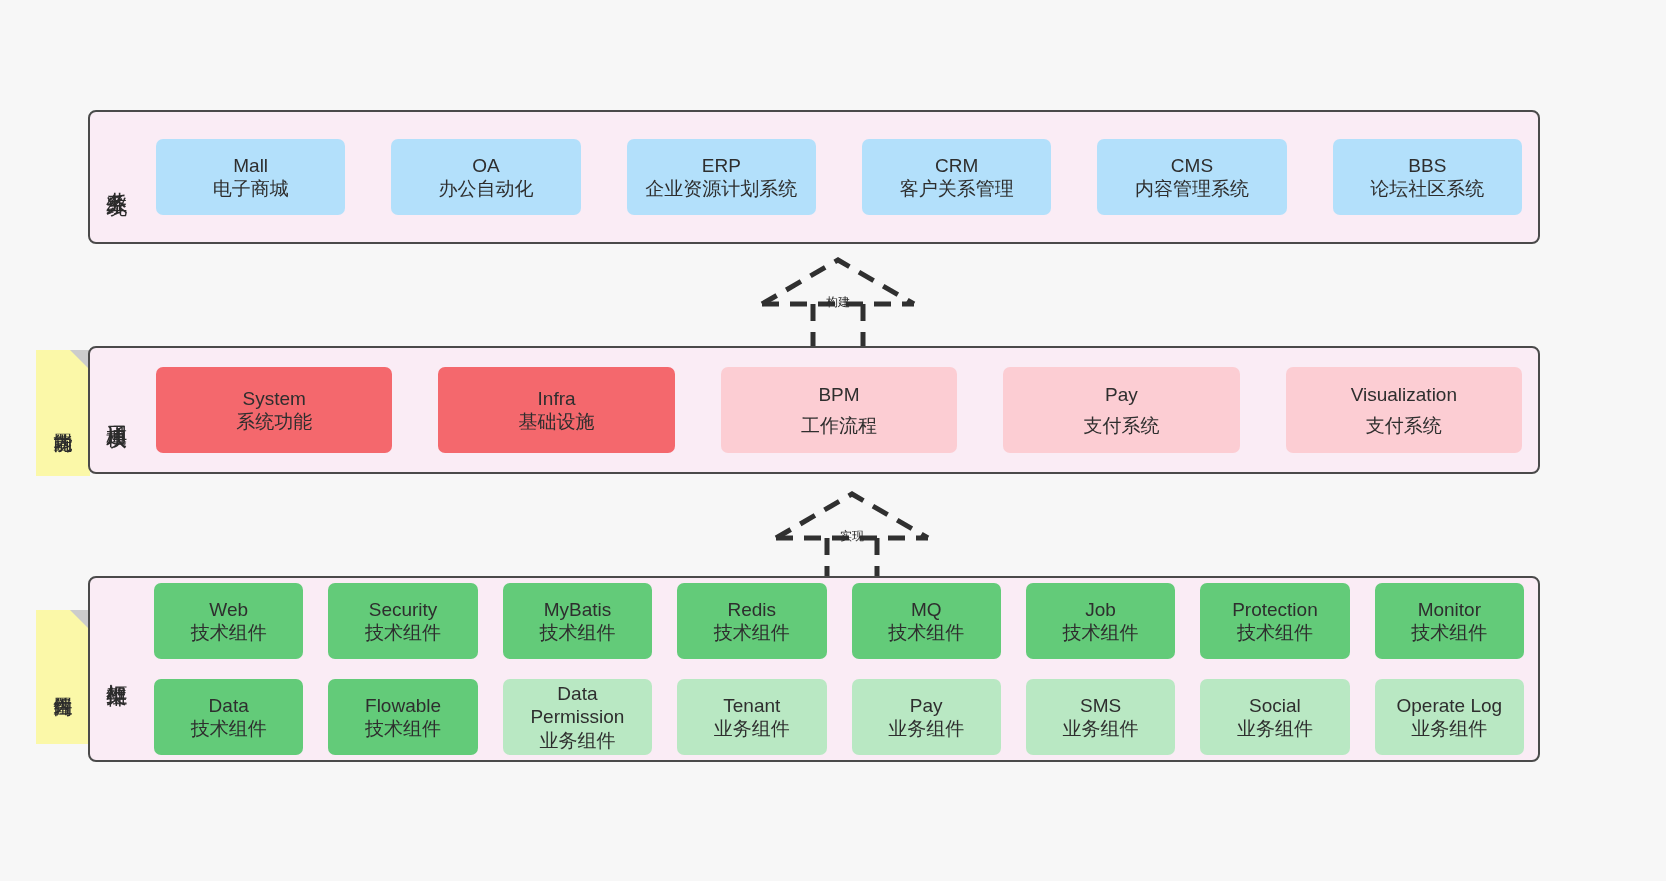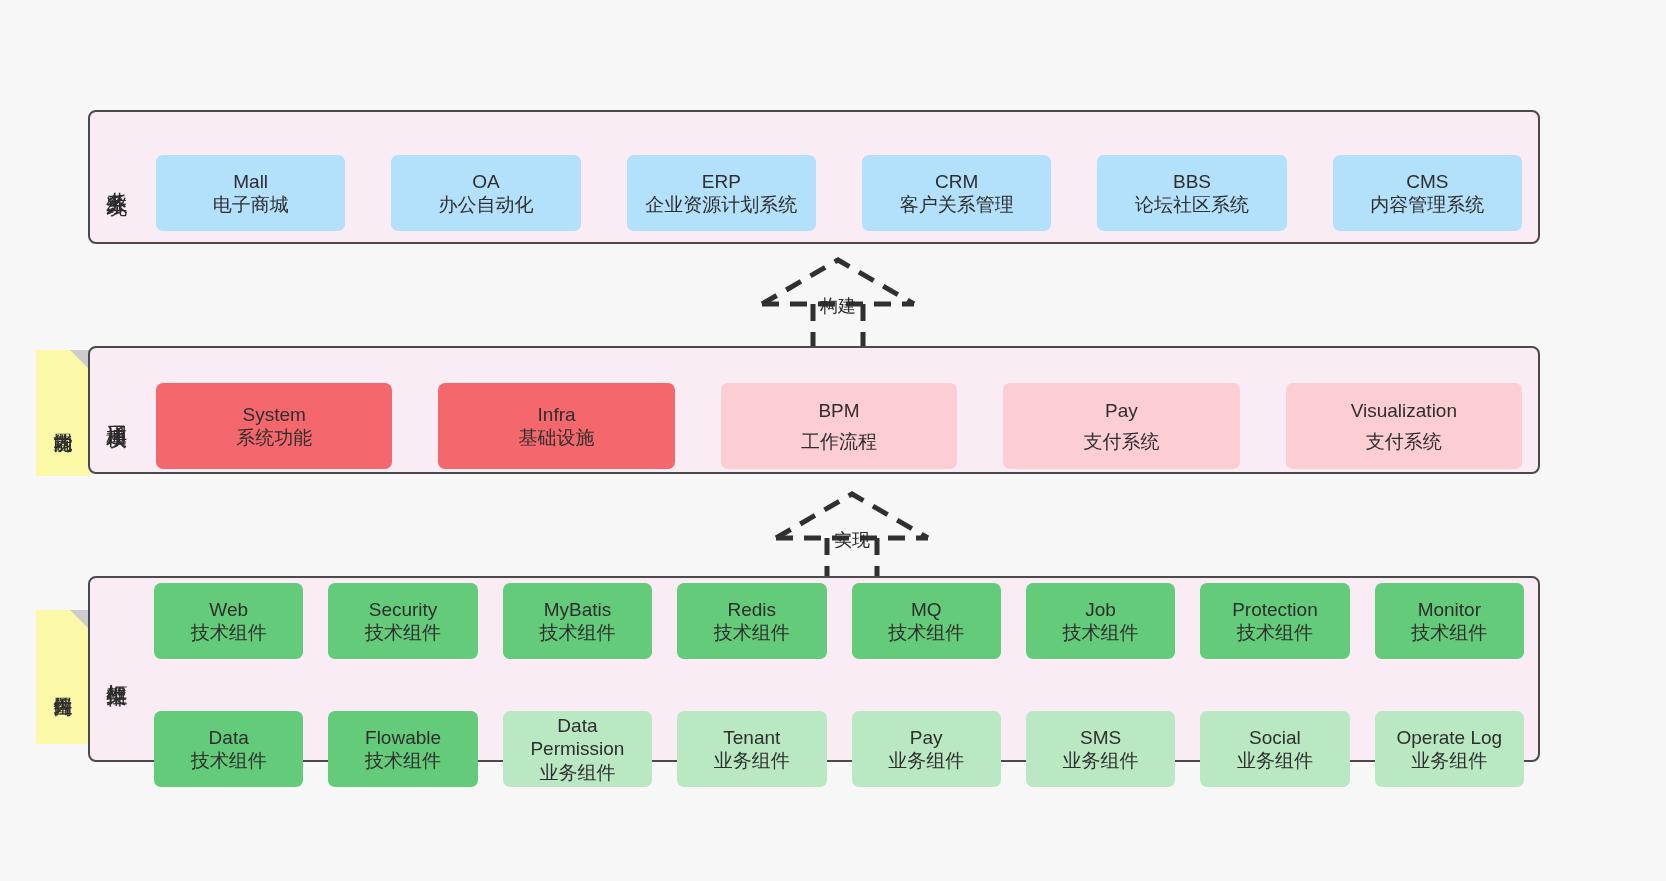--- a/index.html
+++ b/index.html
@@ -63,21 +63,20 @@
     display: flex;
     flex-direction: column;
     align-items: center;
     justify-content: center;
     text-align: center;
     font-size: 19px;
     line-height: 1.22;
     color: #2e2e2e;
     padding: 4px 10px;
     box-sizing: border-box;
-    margin-top: 32px;
   }
   .node .n-name { white-space: nowrap; }
   .node .n-desc { white-space: nowrap; }
   .node.wrap .n-name { white-space: normal; }
 
   .node.blue      { background: #b3e0fb; height: 76px; }
   .node.red       { background: #f4686d; height: 86px; }
   .node.pink      { background: #fccdd3; height: 86px; gap: 8px; }
   .node.green     { background: #63cb79; height: 76px; }
   .node.lightgreen{ background: #b9e8c3; height: 76px; }
@@ -134,21 +133,21 @@
     width: 180px;
     height: 100px;
   }
   .uml-arrow svg { display: block; width: 100%; height: 100%; overflow: visible; }
   .uml-label {
     position: absolute;
     left: 0;
     top: 42px;
     width: 100%;
     text-align: center;
-    font-size: 18px;
+    font-size: 12px;
     color: #2b2b2b;
     pointer-events: none;
   }
   #arrow-build   { left: 748px; top: 252px; }
   #arrow-realize { left: 762px; top: 486px; }
 </style>
 </head>
 <body>
 
 <div class="layer" id="business-layer">
@@ -165,26 +164,26 @@
       </div>
       <div class="node blue">
         <span class="n-name">ERP</span>
         <span class="n-desc">企业资源计划系统</span>
       </div>
       <div class="node blue">
         <span class="n-name">CRM</span>
         <span class="n-desc">客户关系管理</span>
       </div>
       <div class="node blue">
+        <span class="n-name">CMS</span>
+        <span class="n-desc">内容管理系统</span>
+      </div>
+      <div class="node blue">
         <span class="n-name">BBS</span>
         <span class="n-desc">论坛社区系统</span>
-      </div>
-      <div class="node blue">
-        <span class="n-name">CMS</span>
-        <span class="n-desc">内容管理系统</span>
       </div>
     </div>
   </div>
 </div>
 
 <div class="uml-arrow" id="arrow-build">
   <svg viewBox="0 0 180 100">
     <path d="M 14 52 L 90 8 L 166 52" fill="none" stroke="#303030" stroke-width="5" stroke-dasharray="17,11" stroke-linecap="butt" stroke-linejoin="miter"></path>
     <path d="M 14 52 L 166 52" fill="none" stroke="#303030" stroke-width="5" stroke-dasharray="17,11" stroke-linecap="butt"></path>
     <path d="M 65 52 L 65 100" fill="none" stroke="#303030" stroke-width="5" stroke-dasharray="17,11" stroke-linecap="butt"></path>

